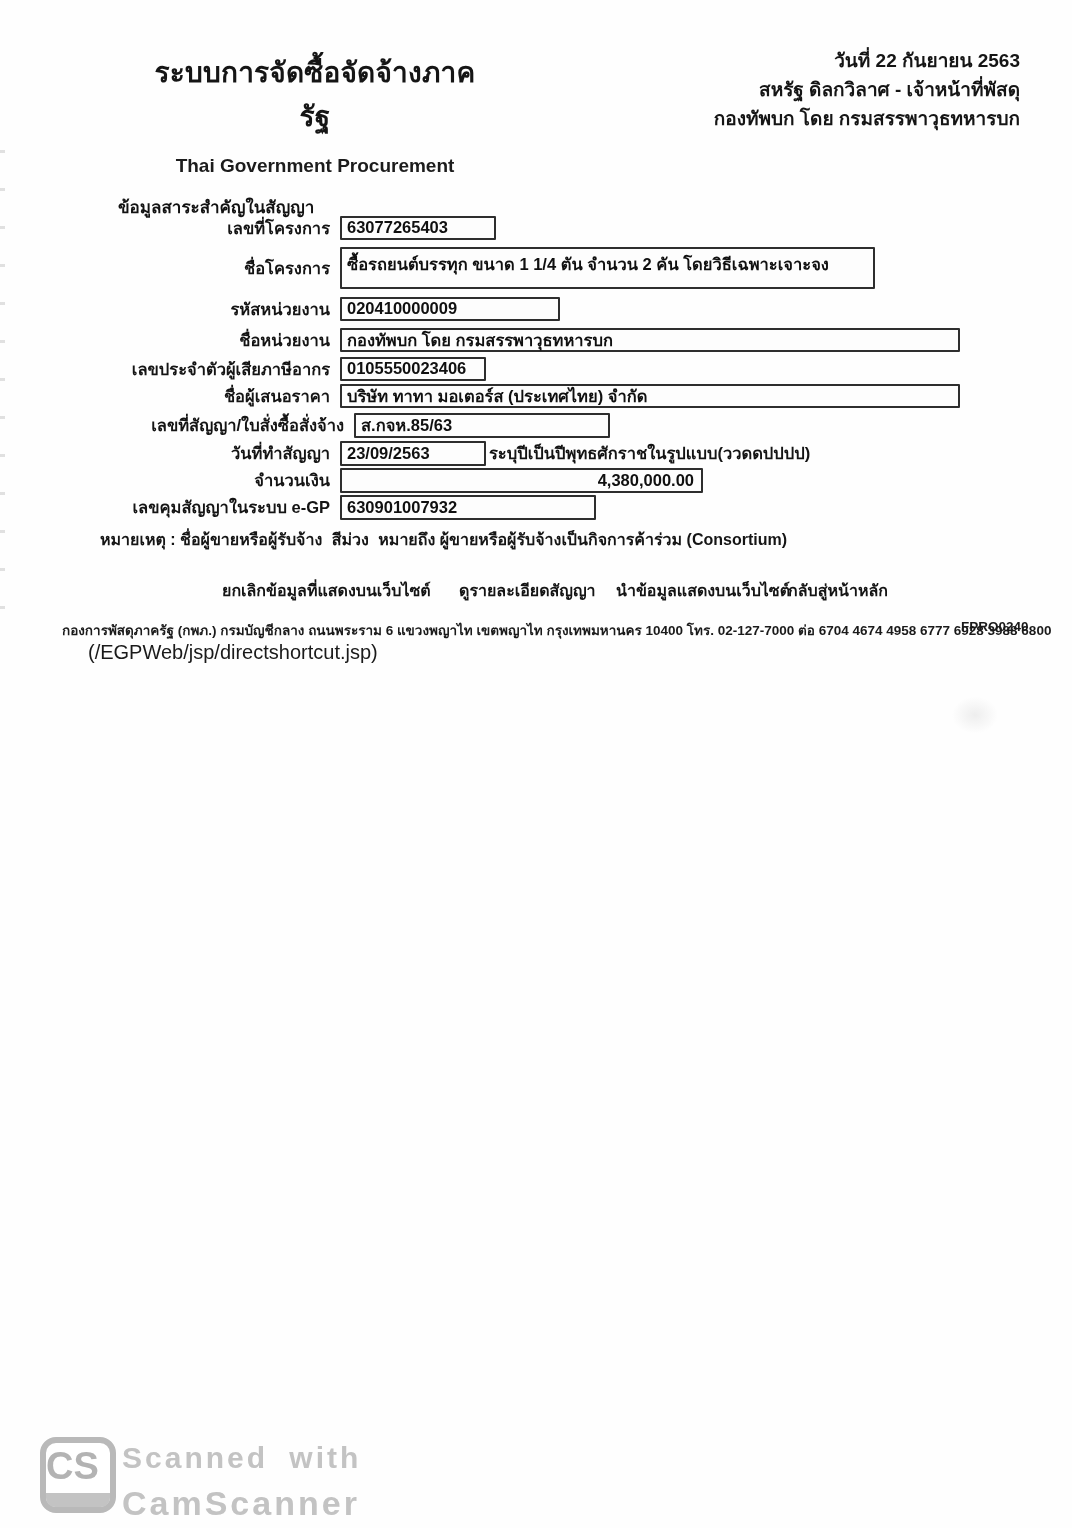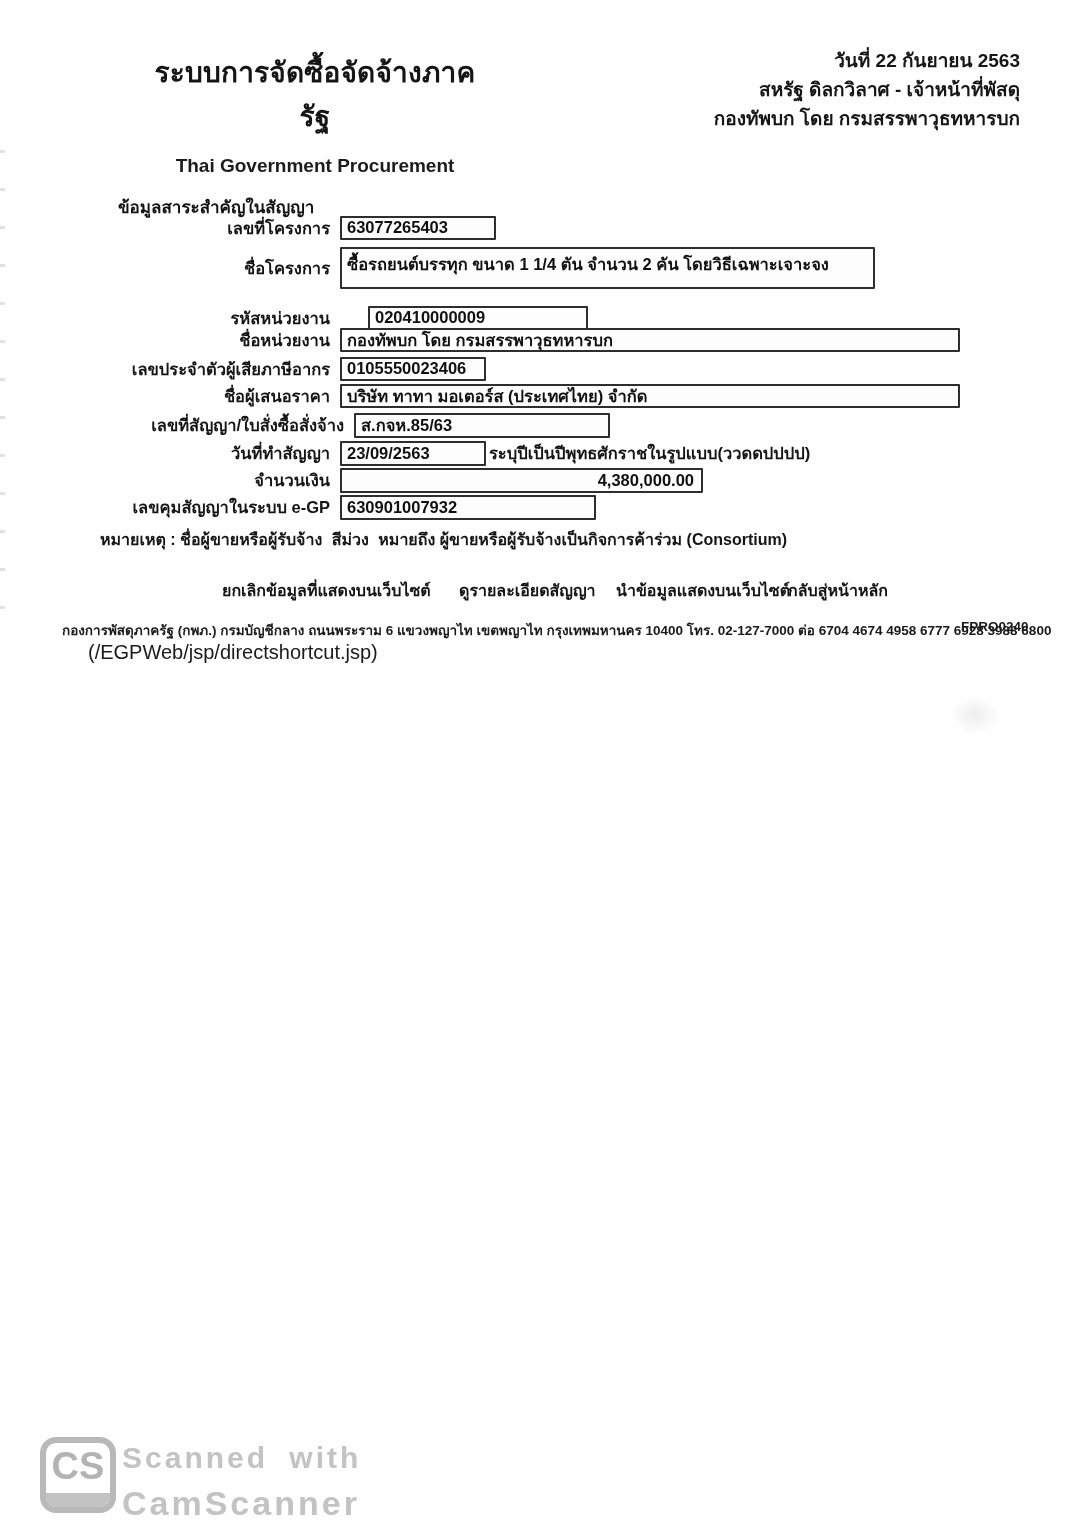--- a/index.html
+++ b/index.html
@@ -50,21 +50,21 @@
 
   
   .edge-marks { position: absolute; left: 0; top: 150px; width: 5px; height: 460px;
     background: repeating-linear-gradient(to bottom, rgba(90,90,90,.18) 0 3px, transparent 3px 38px); }
   .smudge { position: absolute; left: 950px; top: 695px; width: 50px; height: 40px;
     background: radial-gradient(ellipse at center, rgba(120,120,120,.12), transparent 65%); }
 
   
   .cs-badge { position: absolute; left: 40px; top: 1437px; width: 76px; height: 76px;
     border: 6px solid #b9b9b9; border-radius: 16px; background: #fff; }
-  .cs-badge .cs-letters { position: absolute; left: 0; right: 0; top: 2px; text-align: center;
+  .cs-badge .cs-letters { position: absolute; left: 0; right: 0; top: 2px; text-align: left;
     font-size: 38px; font-weight: 800; letter-spacing: 0px; color: #b3b3b3; font-family: "Liberation Sans", sans-serif; }
   .cs-badge .cs-bar { position: absolute; left: 0; right: 0; bottom: 0; height: 14px;
     background: #c3c3c3; border-radius: 0 0 9px 9px; }
   .cs-text { position: absolute; left: 122px; top: 1441px; color: #c3c3c3; font-weight: 600; }
   .cs-text .l1 { font-size: 30px; letter-spacing: 3px; word-spacing: 10px; }
   .cs-text .l2 { font-size: 34px; letter-spacing: 3px; margin-top: 9px; }
 </style>
 </head>
 <body>
 
@@ -89,21 +89,21 @@
   <div class="frow" style="top:215px; height:25px;">
     <div class="lbl">เลขที่โครงการ</div>
     <div class="box" style="width:156px; height:24px;">63077265403</div>
   </div>
 
   <div class="frow" style="top:247px; height:42px; align-items:flex-start;">
     <div class="lbl" style="line-height:42px;">ชื่อโครงการ</div>
     <div class="box" style="width:535px; height:42px; align-items:flex-start; padding-top:2px;">ซื้อรถยนต์บรรทุก ขนาด 1 1/4 ตัน จำนวน 2 คัน โดยวิธีเฉพาะเจาะจง</div>
   </div>
 
-  <div class="frow" style="top:305px; height:25px;gap:28px;">
+  <div class="frow" style="top:296px; height:25px;">
     <div class="lbl">รหัสหน่วยงาน</div>
     <div class="box" style="width:220px; height:24px;">020410000009</div>
   </div>
 
   <div class="frow" style="top:327px; height:25px;">
     <div class="lbl">ชื่อหน่วยงาน</div>
     <div class="box" style="width:620px; height:24px;">กองทัพบก โดย กรมสรรพาวุธทหารบก</div>
   </div>
 
   <div class="frow" style="top:356px; height:25px;">

